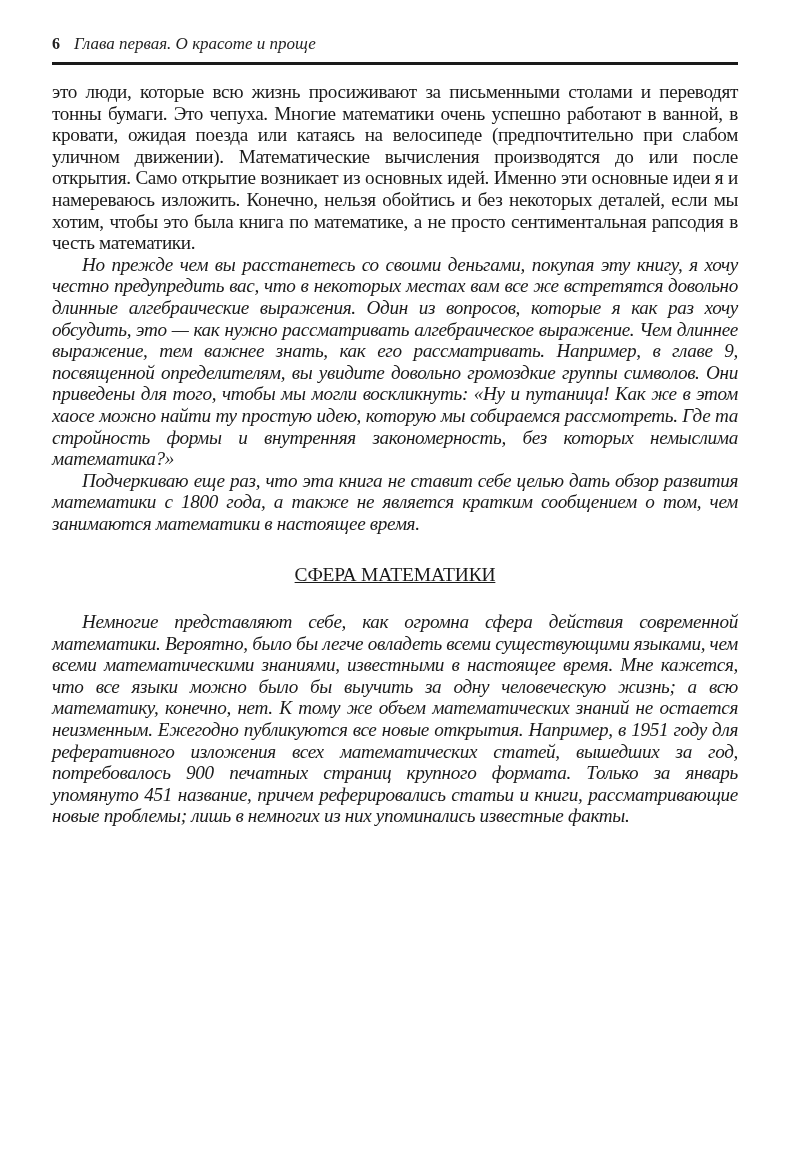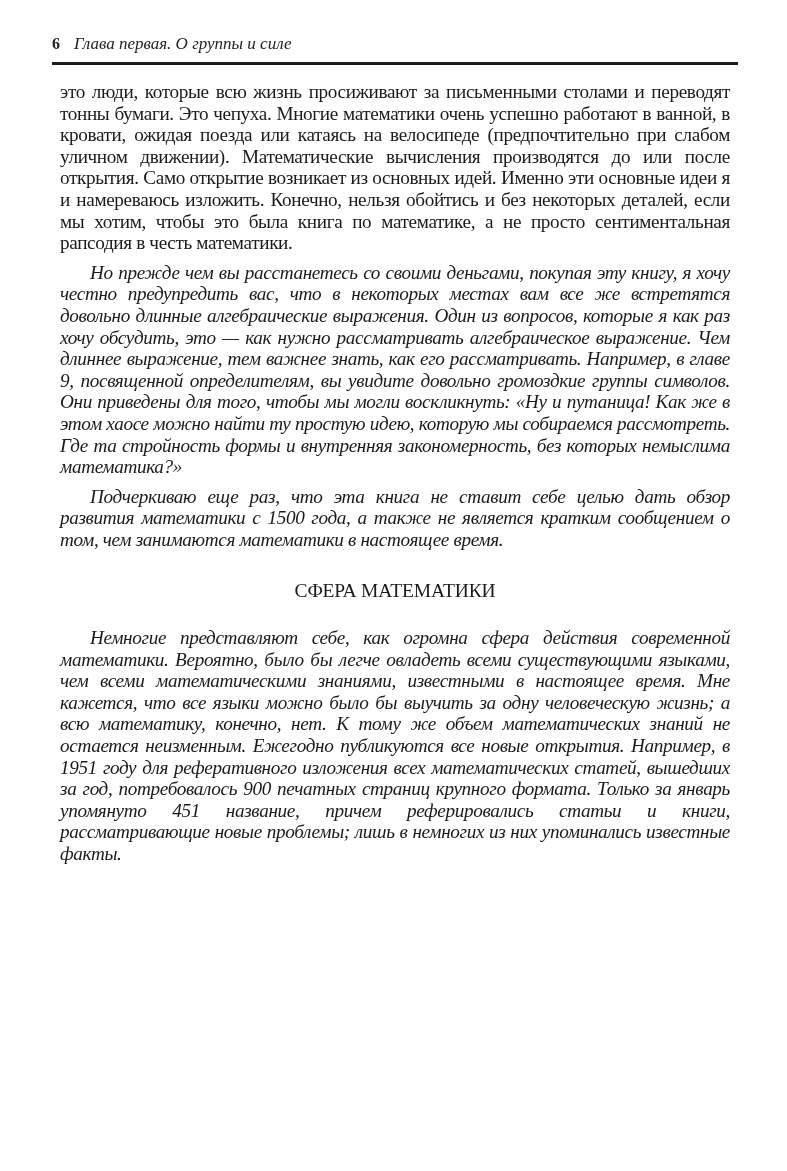--- a/index.html
+++ b/index.html
@@ -42,48 +42,49 @@
     margin-bottom: 16px;
   }
   .body-text {
     font-size: 19.2px;
     line-height: 21.6px;
     text-align: justify;
     letter-spacing: -0.35px;
     word-spacing: 0px;
   }
   .body-text p {
-    margin: 8px;
+    margin: 0;
     text-indent: 0;
     hyphens: manual;
   }
   .body-text p.indent {
     text-indent: 30px;
     font-style: italic;
   }
   .section-title {
     text-align: center;
     font-size: 19.5px;
     letter-spacing: -0.2px;
     margin: 30px 0 25px 0;
     line-height: 21.6px;
+    text-decoration: underline;
   }
 </style>
 </head>
 <body>
 
 <div class="page">
   <div class="running-head">
     <span class="pageno">6</span>
-    <span class="title">Глава первая. О группы и силе</span>
+    <span class="title">Глава первая. О красоте и проще</span>
   </div>
   <div class="rule"></div>
 
   <div class="body-text">
     <p>это люди, которые всю жизнь просиживают за письменными столами и переводят тонны бумаги. Это чепуха. Многие математики очень успешно работают в ванной, в кровати, ожидая поезда или катаясь на велосипеде (предпочтительно при слабом уличном движении). Математические вычисления производятся до или после открытия. Само открытие возникает из основных идей. Именно эти основные идеи я и намереваюсь изложить. Конечно, нельзя обойтись и без некоторых деталей, если мы хотим, чтобы это была книга по математике, а не просто сентиментальная рапсодия в честь математики.</p>
     <p class="indent">Но прежде чем вы расстанетесь со своими деньгами, покупая эту книгу, я хочу честно предупредить вас, что в некоторых местах вам все же встретятся довольно длинные алгебраические выражения. Один из вопросов, которые я как раз хочу обсудить, это — как нужно рассматривать алгебраическое выражение. Чем длиннее выражение, тем важнее знать, как его рассматривать. Например, в главе 9, посвященной определителям, вы увидите довольно громоздкие группы символов. Они приведены для того, чтобы мы могли воскликнуть: «Ну и путаница! Как же в этом хаосе можно найти ту простую идею, которую мы собираемся рассмотреть. Где та стройность формы и внутренняя закономерность, без которых немыслима математика?»</p>
-    <p class="indent">Подчеркиваю еще раз, что эта книга не ставит себе целью дать обзор развития математики с 1500 года, а также не является кратким сообщением о том, чем занимаются математики в настоящее время.</p>
+    <p class="indent">Подчеркиваю еще раз, что эта книга не ставит себе целью дать обзор развития математики с 1800 года, а также не является кратким сообщением о том, чем занимаются математики в настоящее время.</p>
 
     <div class="section-title">СФЕРА МАТЕМАТИКИ</div>
 
     <p class="indent">Немногие представляют себе, как огромна сфера действия современной математики. Вероятно, было бы легче овладеть всеми существующими языками, чем всеми математическими знаниями, известными в настоящее время. Мне кажется, что все языки можно было бы выучить за одну человеческую жизнь; а всю математику, конечно, нет. К тому же объем математических знаний не остается неизменным. Ежегодно публикуются все новые открытия. Например, в 1951 году для реферативного изложения всех математических статей, вышедших за год, потребовалось 900 печатных страниц крупного формата. Только за январь упомянуто 451 название, причем реферировались статьи и книги, рассматривающие новые проблемы; лишь в немногих из них упоминались известные факты.</p>
   </div>
 </div>
 
 </body></html>

